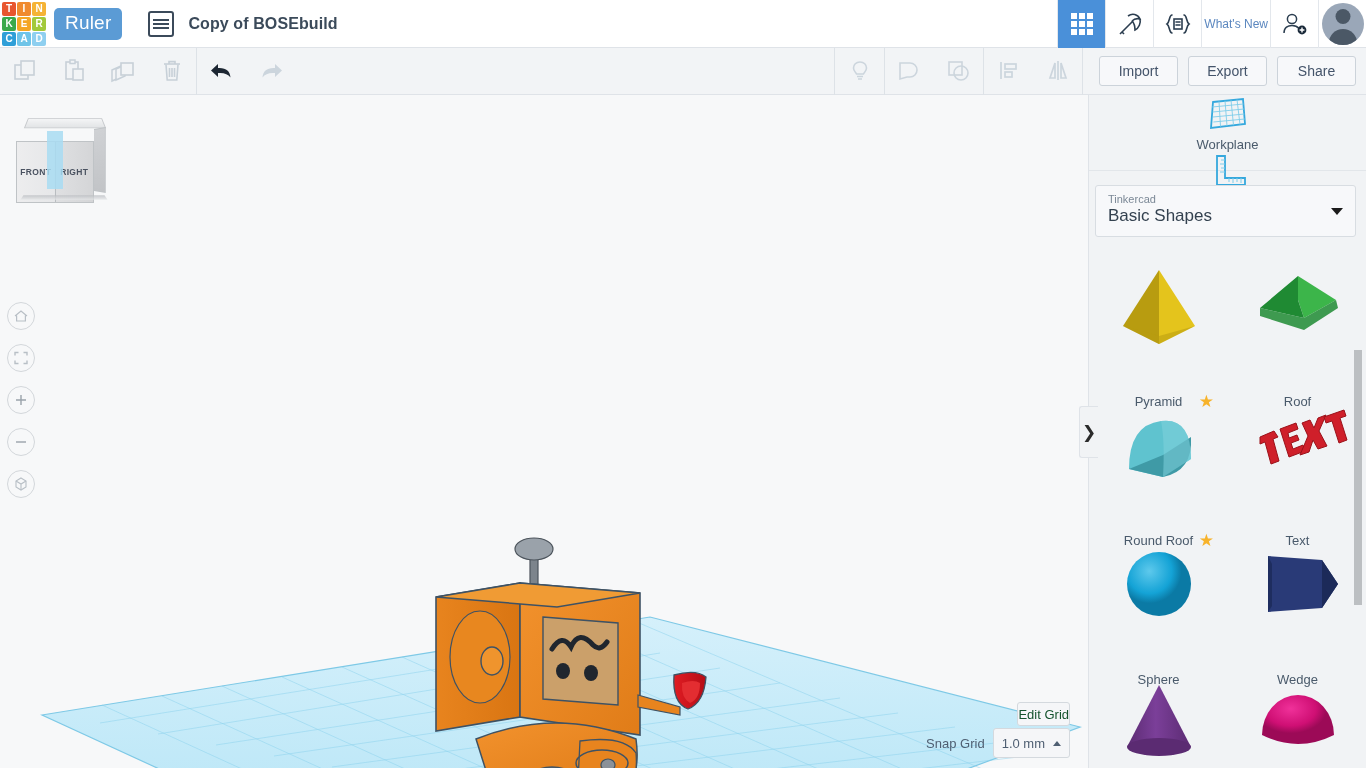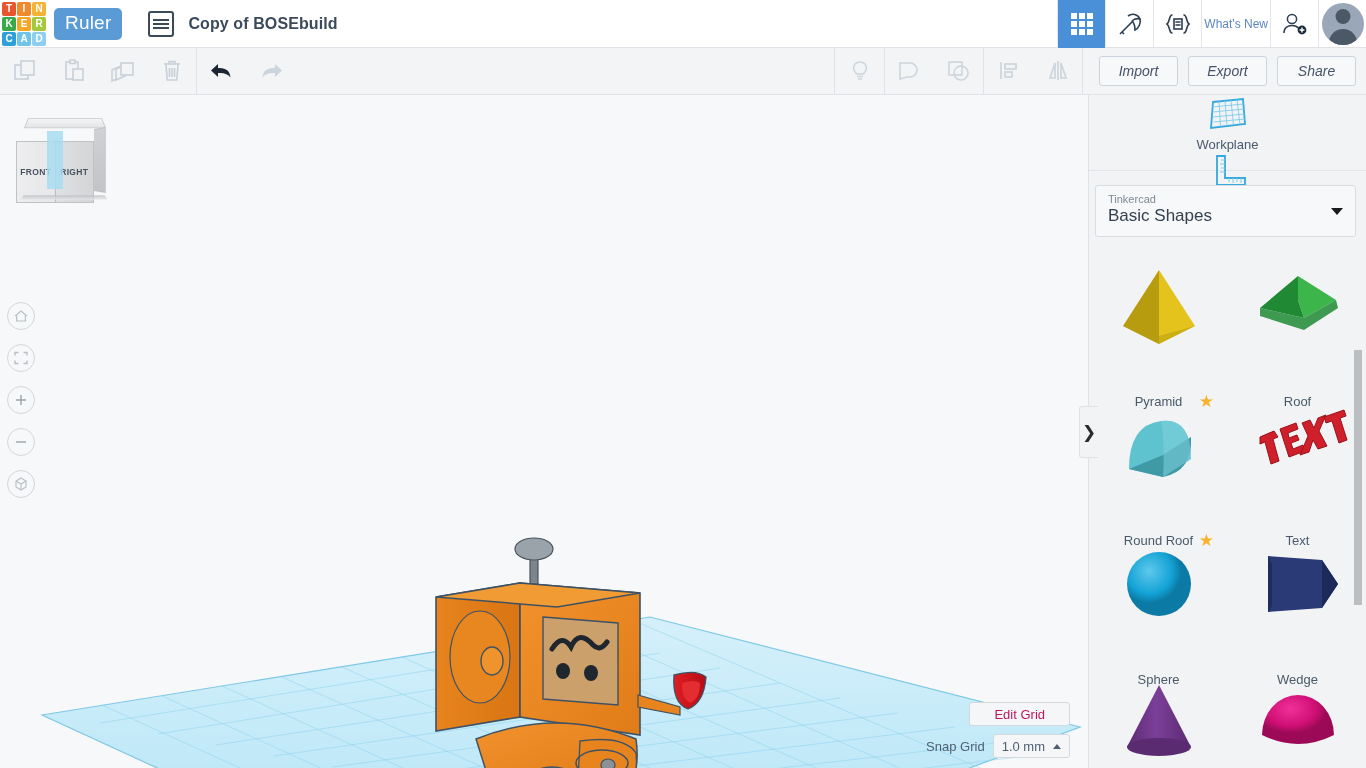--- a/index.html
+++ b/index.html
@@ -69,21 +69,21 @@
   }
   .avatar::after {
     content: ""; position: absolute; left: 50%; bottom: -8px; transform: translateX(-50%);
     width: 28px; height: 24px; border-radius: 14px 14px 0 0; background: #4b5866;
   }
 
   
   .toolbar {
     position: absolute; left: 0; top: 48px; width: 1366px; height: 47px;
     background: #f2f4f6; border-bottom: 1px solid #dfe3e8;
-    display: flex; align-items: center; font-style: italic;
+    display: flex; align-items: center;
   }
   .tb-group { display: flex; align-items: center; height: 47px; }
   .tb-btn {
     width: 49px; height: 47px; display: flex; align-items: center; justify-content: center;
   }
   .tb-sep { width: 1px; height: 47px; background: #dde2e7; }
   .tb-spacer { flex: 1 1 auto; }
   .ico { display: block; }
   .tb-actions { display: flex; align-items: center; gap: 10px; padding: 0 10px 0 16px; }
   .btn-outline {
@@ -134,31 +134,31 @@
   .nav-btns { position: absolute; left: 7px; top: 207px; display: flex; flex-direction: column; gap: 14px; }
   .nav-btn {
     width: 28px; height: 28px; border-radius: 50%;
     border: 1px solid #d3d7db; background: #f7f8f9;
     display: flex; align-items: center; justify-content: center; cursor: pointer;
   }
 
   .workplane { position: absolute; left: 40px; top: 440px; }
   .grid-ctrl-editbtn {
     position: absolute; right: 18px; bottom: 42px;
-    height: 24px; padding: 0 24px;
+    height: 24px; padding: 0 0;
     background: #f5f6f8; border: 1px solid #d4d9de; border-radius: 3px;
-    font-size: 13px; color: #be185d; display: flex; align-items: center; cursor: pointer;
+    font-size: 13px; color: #14532d; display: flex; align-items: center; cursor: pointer;
   }
   .grid-ctrl-snap {
     position: absolute; right: 18px; bottom: 10px;
     display: flex; align-items: center; gap: 8px;
   }
   .snap-label { font-size: 13px; color: #4f5f72; }
   .snap-select {
-    height: 24px; padding: 8px 8px; min-width: 72px;
+    height: 24px; padding: 14px 8px; min-width: 72px;
     background: #f5f6f8; border: 1px solid #d4d9de; border-radius: 3px;
     font-size: 13px; color: #4f5f72; display: flex; align-items: center; gap: 8px; cursor: pointer;
   }
   .caret-up { width: 0; height: 0; border-left: 4px solid transparent; border-right: 4px solid transparent; border-bottom: 5px solid #4f5f72; }
 
   
   .panel-handle {
     position: absolute; left: 1079px; top: 406px; width: 19px; height: 52px;
     background: #f1f3f5; border: 1px solid #dfe3e8; border-right: none;
     border-radius: 3px 0 0 3px;

